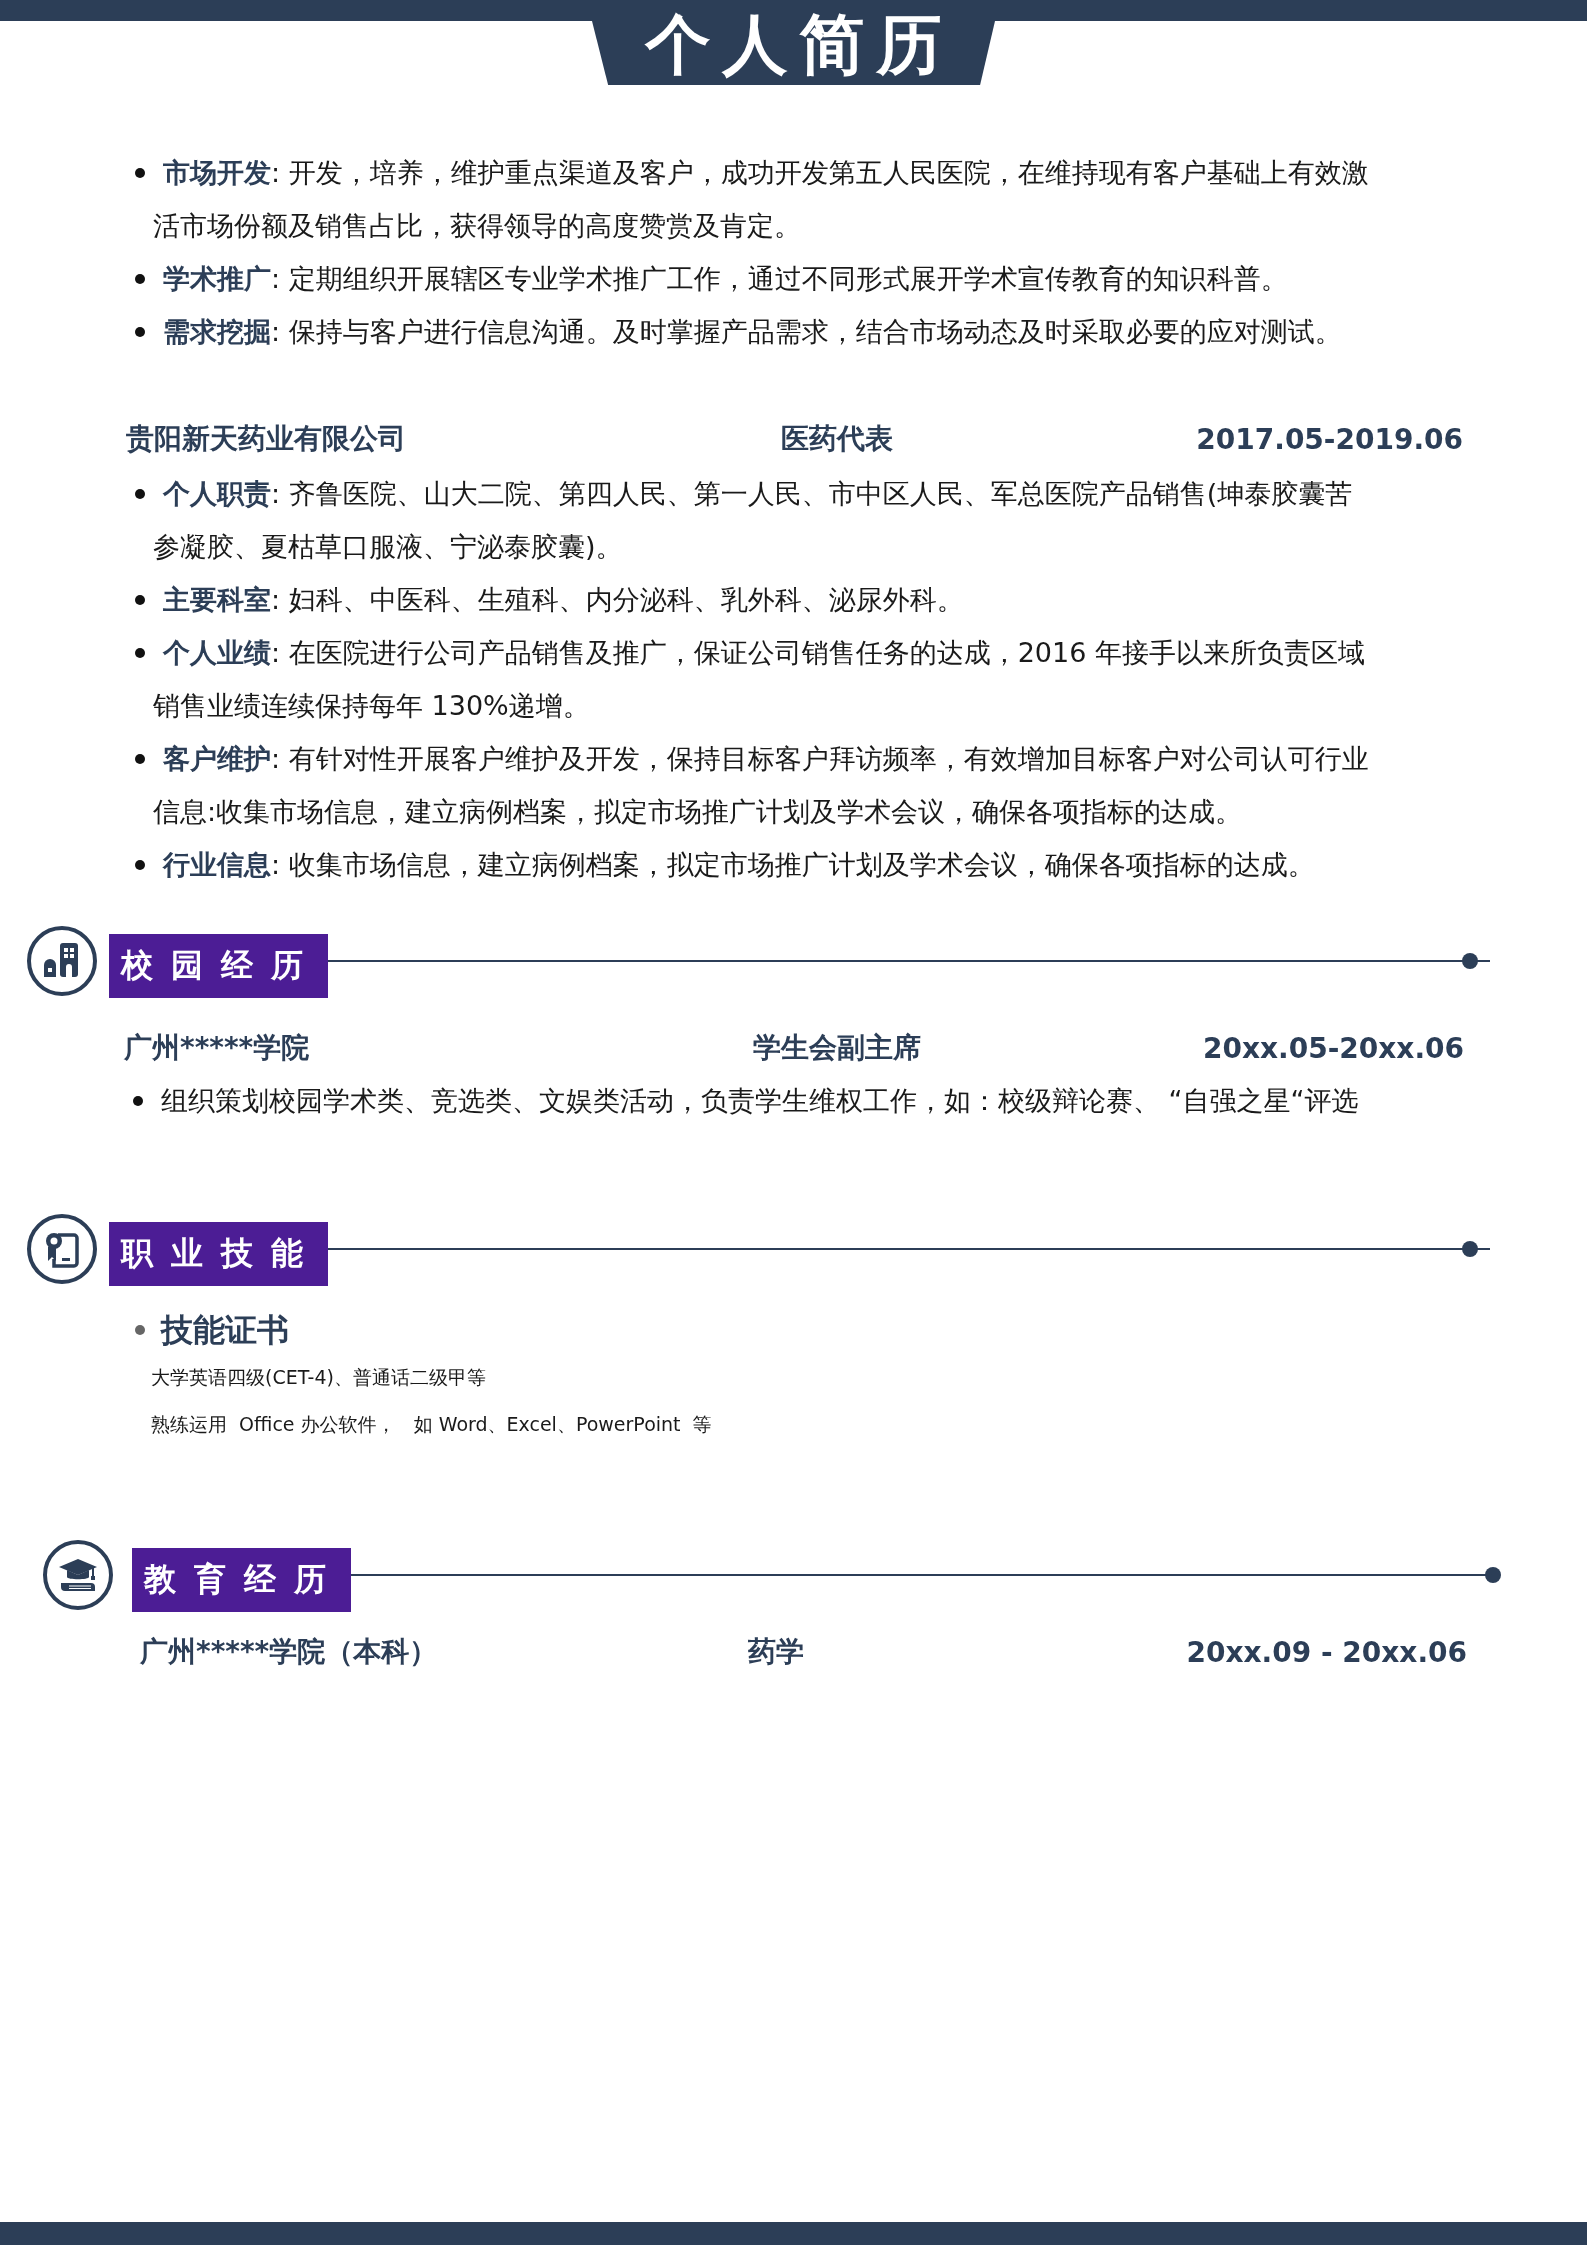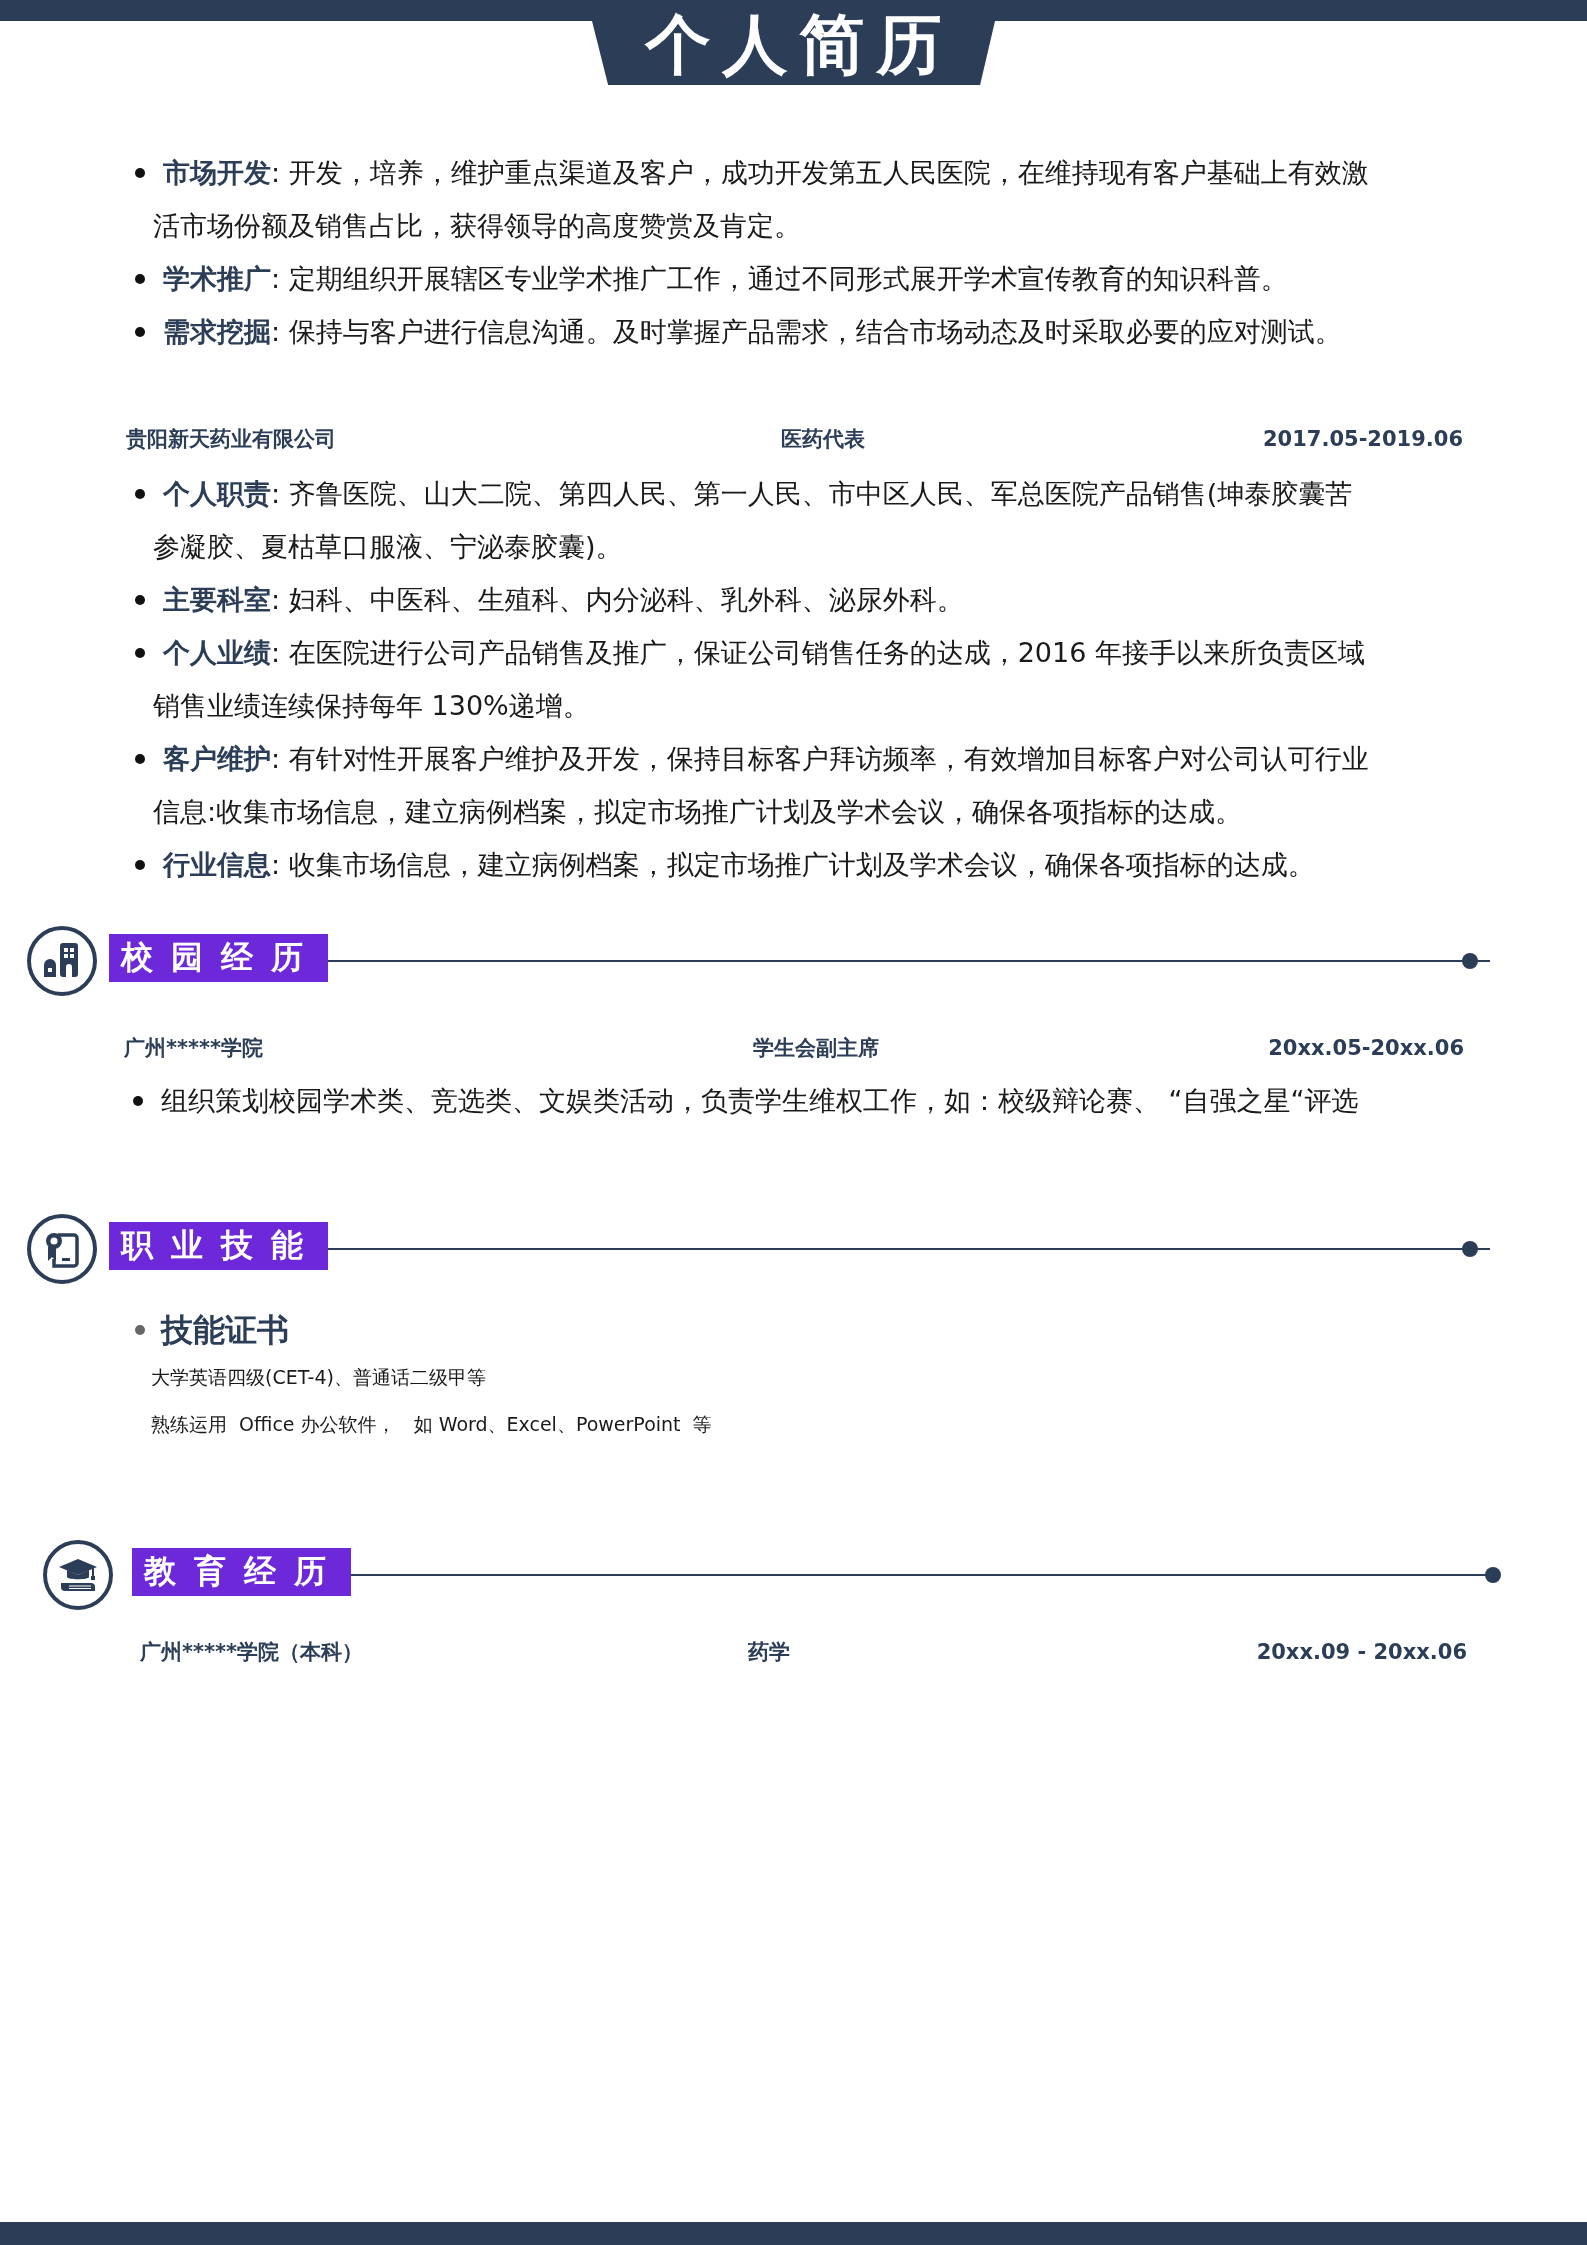--- a/index.html
+++ b/index.html
@@ -75,21 +75,21 @@
       font-weight: bold;
     }
     .cont {
       display: block;
       margin-left: -10px;
     }
 
     .job-header {
       position: absolute;
       display: flex;
-      font-size: 21px;
+      font-size: 28px;
       font-weight: bold;
       color: #2c3e57;
       height: 40px;
       align-items: center;
     }
     .job-header .c1 { position: absolute; left: 0; white-space: nowrap; }
     .job-header .c2 { position: absolute; white-space: nowrap; }
     .job-header .c3 { position: absolute; white-space: nowrap; text-align: right; }
 
     .section-header {
@@ -103,22 +103,22 @@
       border: 4px solid #2c3e57;
       border-radius: 50%;
       display: flex;
       align-items: center;
       justify-content: center;
       background: #fff;
     }
     .section-header .label-box {
       position: absolute;
       top: 8px;
-      height: 48px;
-      background: #6d28d9;
+      height: 64px;
+      background: #4c1d95;
       color: #fff;
       font-size: 32px;
       font-weight: bold;
       letter-spacing: 18px;
       display: flex;
       align-items: center;
       padding-left: 12px;
       box-sizing: border-box;
     }
     .section-header .rule {

